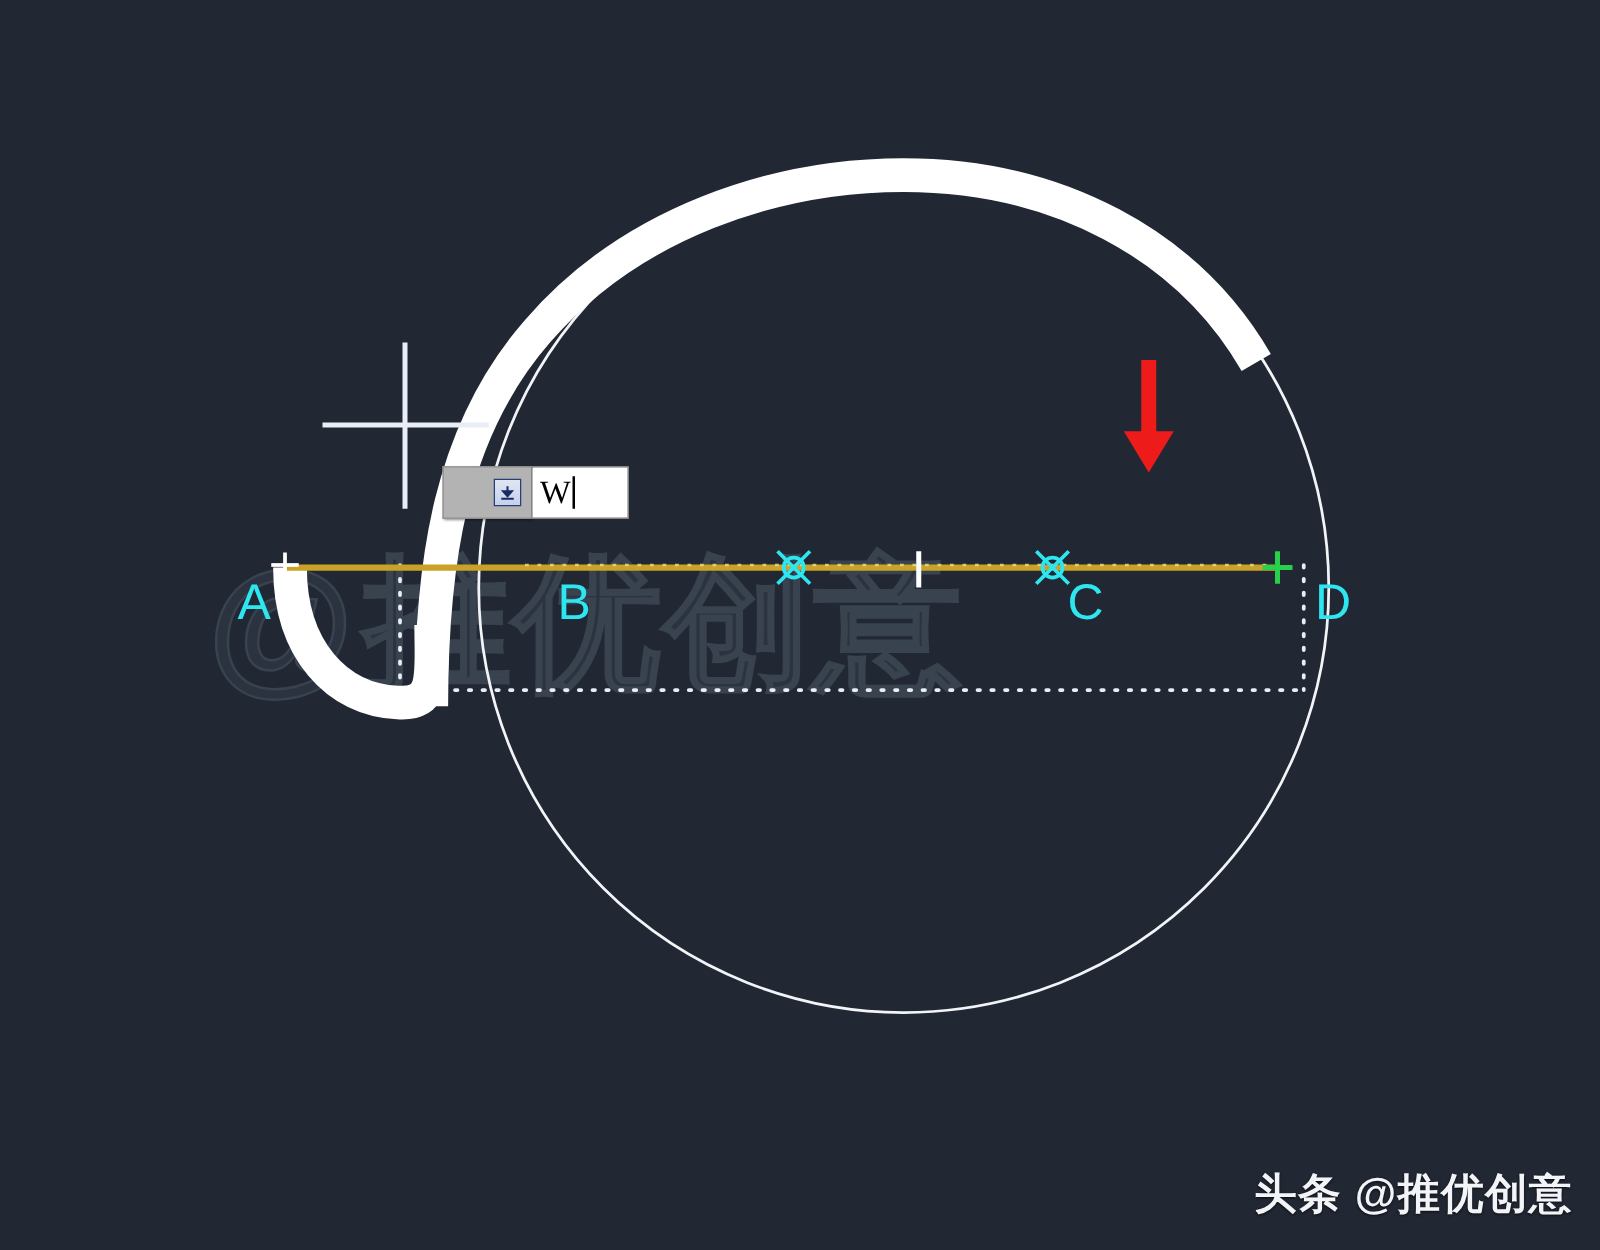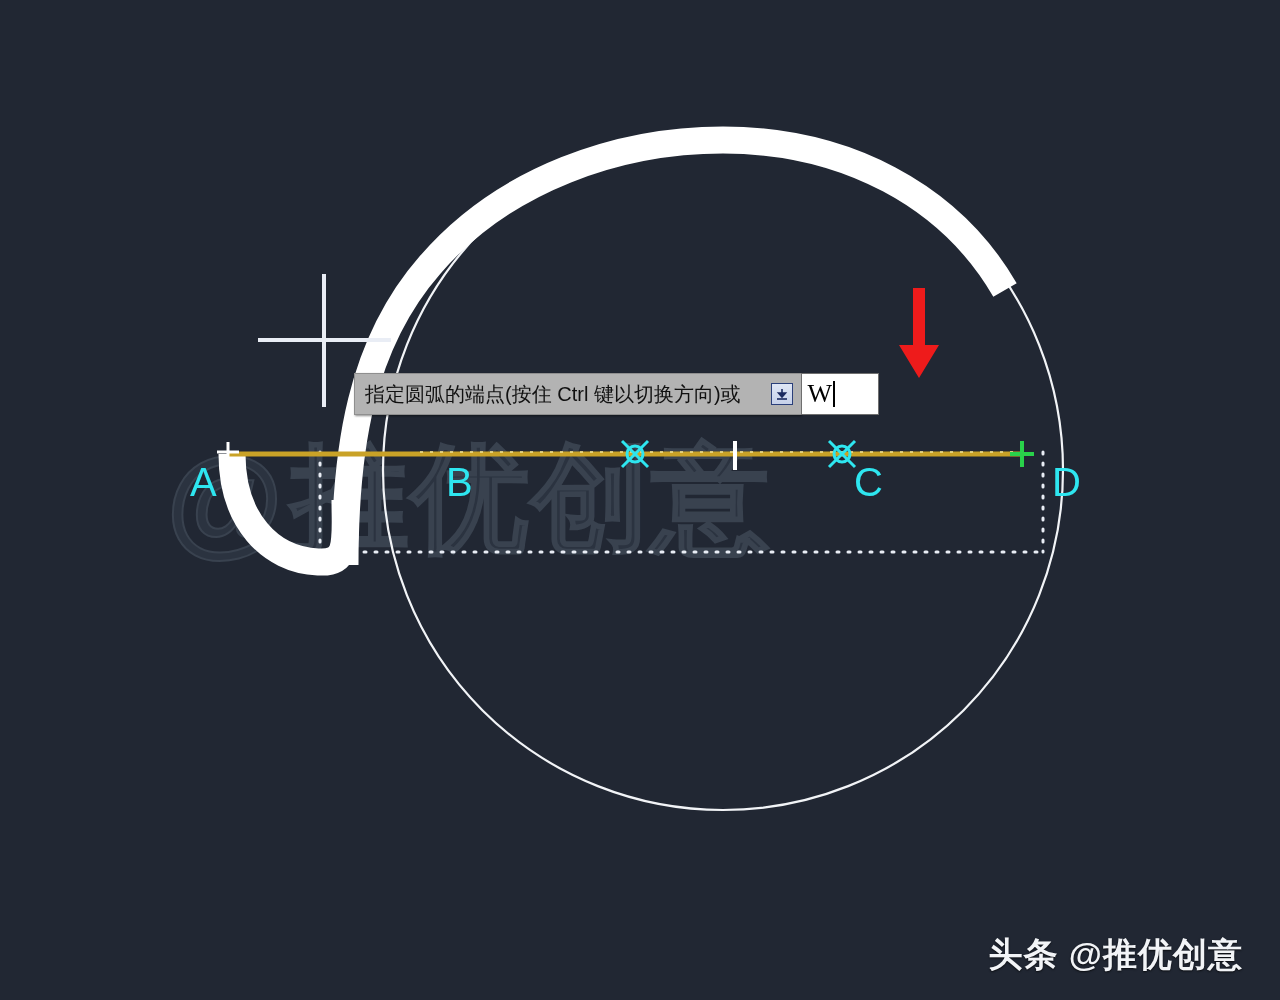--- a/index.html
+++ b/index.html
@@ -82,21 +82,21 @@
     position:absolute;
     color:#2ee6f0;
     font-size:40px;
     line-height:1;
     font-family:"Liberation Sans","DejaVu Sans",sans-serif;
     user-select:none;
   }
 
   
   .footer-logo{
-    position:absolute;right:37px;bottom:22px;
+    position:absolute;right:22px;bottom:22px;
     color:#f2f4f7;
     font-size:34px;font-weight:bold;
     letter-spacing:1px;
     text-shadow:0 1px 2px rgba(0,0,0,.7);
     white-space:nowrap;
     user-select:none;
   }
 </style>
 </head>
 <body>
@@ -173,21 +173,20 @@
       <line x1="258" y1="340" x2="391" y2="340"></line>
     </g>
   </svg>
 
   <svg class="layer" viewBox="0 0 1280 1000">
     <path d="M 913 288 L 925 288 L 925 345 L 939 345 L 919 378 L 899 345 L 913 345 Z" fill="#ee1b1b"></path>
   </svg>
 
   <div class="dyn-wrap">
     <div class="dyn-prompt">
-      <span class="dyn-prompt-text">指定圆弧的端点(按住 Ctrl 键以切换方向)或</span>
       <span class="dyn-dropdown">
         <svg width="16" height="16" viewBox="0 0 16 16" aria-hidden="true">
           <path d="M8 3 L8 9 M4.5 7 L8 11 L11.5 7 Z" fill="#1b2a60" stroke="#1b2a60" stroke-width="1.6"></path>
           <rect x="3" y="12.2" width="10" height="1.6" fill="#1b2a60"></rect>
         </svg>
       </span>
     </div>
     <div class="dyn-input">
       <span class="dyn-input-value">W</span>
       <span class="dyn-caret"></span>

